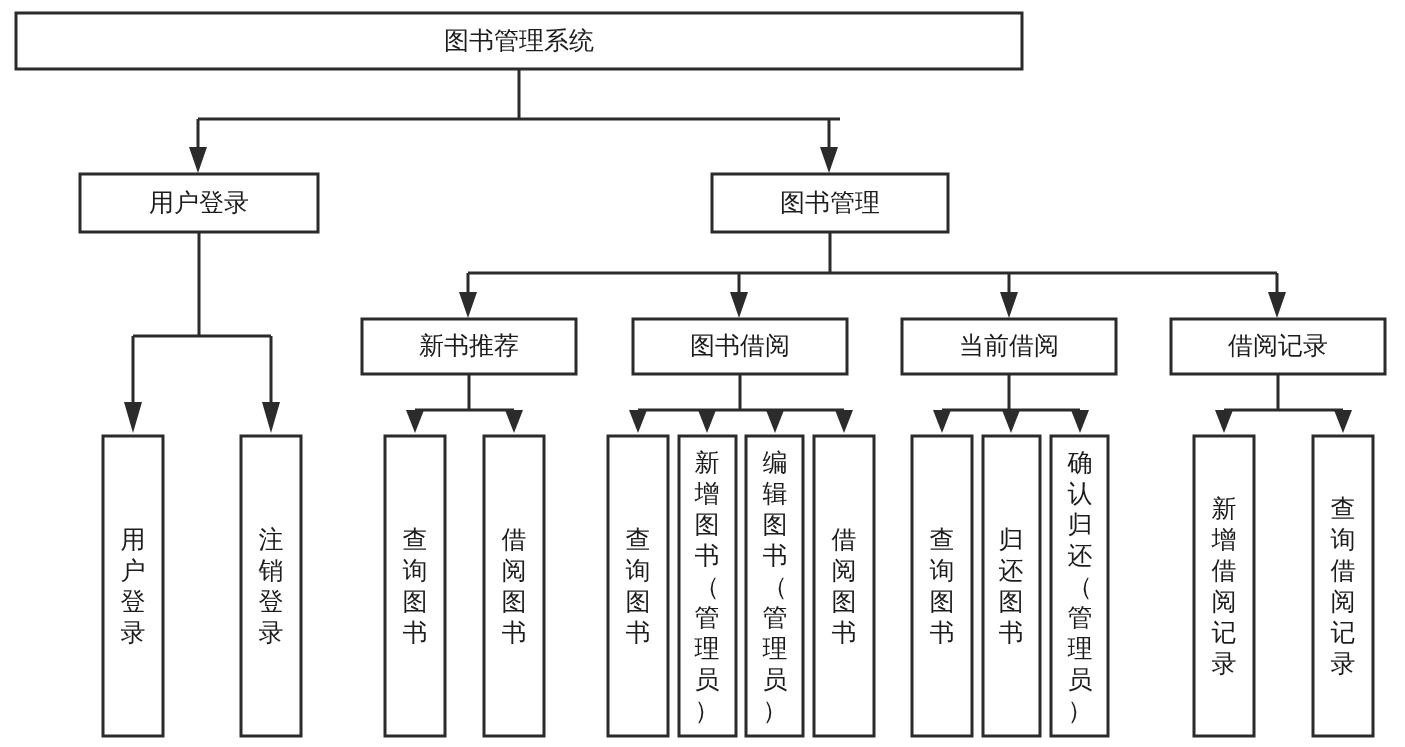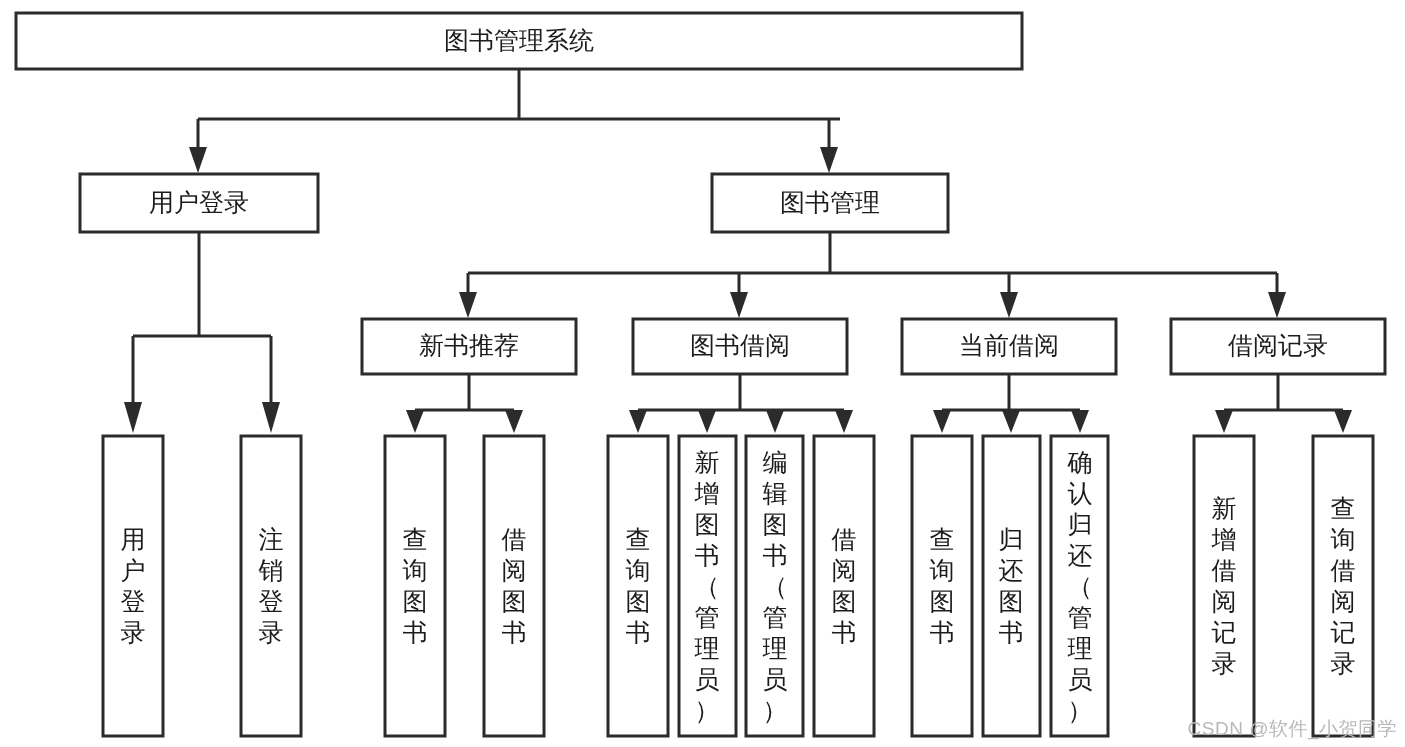--- a/index.html
+++ b/index.html
@@ -205,14 +205,13 @@
         <text class="node-label-v"><tspan x="1224" y="516.18">新</tspan><tspan x="1224" y="547.18">增</tspan><tspan x="1224" y="578.18">借</tspan><tspan x="1224" y="609.18">阅</tspan><tspan x="1224" y="640.18">记</tspan><tspan x="1224" y="671.18">录</tspan></text>
       </g>
 
       <g>
         <rect class="node-rect" x="1313" y="435" width="60" height="300"></rect>
         <text class="node-label-v"><tspan x="1343" y="516.18">查</tspan><tspan x="1343" y="547.18">询</tspan><tspan x="1343" y="578.18">借</tspan><tspan x="1343" y="609.18">阅</tspan><tspan x="1343" y="640.18">记</tspan><tspan x="1343" y="671.18">录</tspan></text>
       </g>
     </g>
   </svg>
 
-  <div class="watermark">CSDN @软件_小贺同学</div>
 </div>
 
 </body></html>

